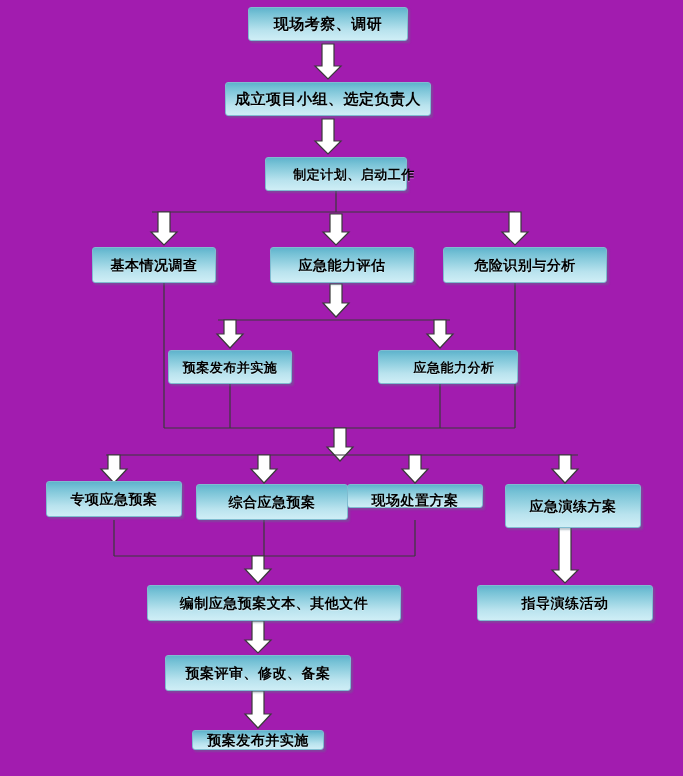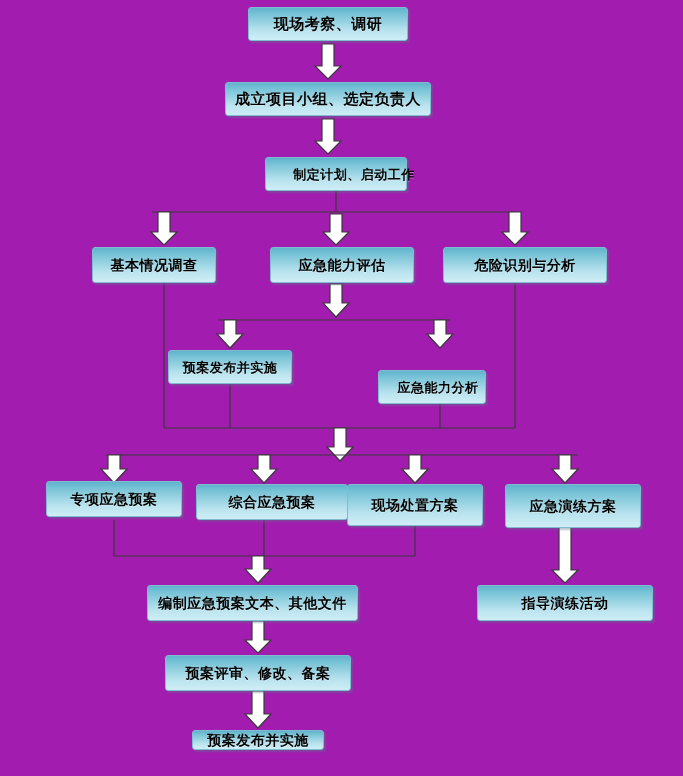--- a/index.html
+++ b/index.html
@@ -125,36 +125,36 @@
       </div>
       <div class="node" style="left: 270px; top: 247px; width: 144px; height: 36px;">
         <span style="font-size: 14px;">应急能力评估</span>
       </div>
       <div class="node" style="left: 443px; top: 247px; width: 164px; height: 36px;">
         <span style="font-size: 14px;">危险识别与分析</span>
       </div>
       <div class="node" style="left: 168px; top: 350px; width: 124px; height: 34px;">
         <span style="font-size: 13px;">预案发布并实施</span>
       </div>
-      <div class="node" style="left: 378px; top: 370px; width: 108px; height: 34px; padding-left: 12px;">
+      <div class="node" style="left: 378px; top: 350px; width: 140px; height: 34px; padding-left: 12px;">
         <span style="font-size: 13px;">应急能力分析</span>
       </div>
       <div class="node" style="left: 46px; top: 481px; width: 136px; height: 36px;">
         <span style="font-size: 14px;">专项应急预案</span>
       </div>
       <div class="node" style="left: 196px; top: 484px; width: 152px; height: 36px;">
         <span style="font-size: 14px;">综合应急预案</span>
       </div>
-      <div class="node" style="left: 347px; top: 484px; width: 136px; height: 42px;">
+      <div class="node" style="left: 347px; top: 484px; width: 136px; height: 24px; align-items: flex-end;">
         <span style="font-size: 14px;">现场处置方案</span>
       </div>
       <div class="node" style="left: 505px; top: 484px; width: 136px; height: 44px;">
         <span style="font-size: 14px;">应急演练方案</span>
       </div>
-      <div class="node" style="left: 147px; top: 585px; width: 211px; height: 36px;">
+      <div class="node" style="left: 147px; top: 585px; width: 254px; height: 36px;">
         <span style="font-size: 14px;">编制应急预案文本、其他文件</span>
       </div>
       <div class="node" style="left: 477px; top: 585px; width: 176px; height: 36px;">
         <span style="font-size: 14px;">指导演练活动</span>
       </div>
       <div class="node" style="left: 165px; top: 655px; width: 186px; height: 36px;">
         <span style="font-size: 14px;">预案评审、修改、备案</span>
       </div>
       <div class="node" style="left: 192px; top: 730px; width: 132px; height: 20px;">
         <span style="font-size: 14px;">预案发布并实施</span>

